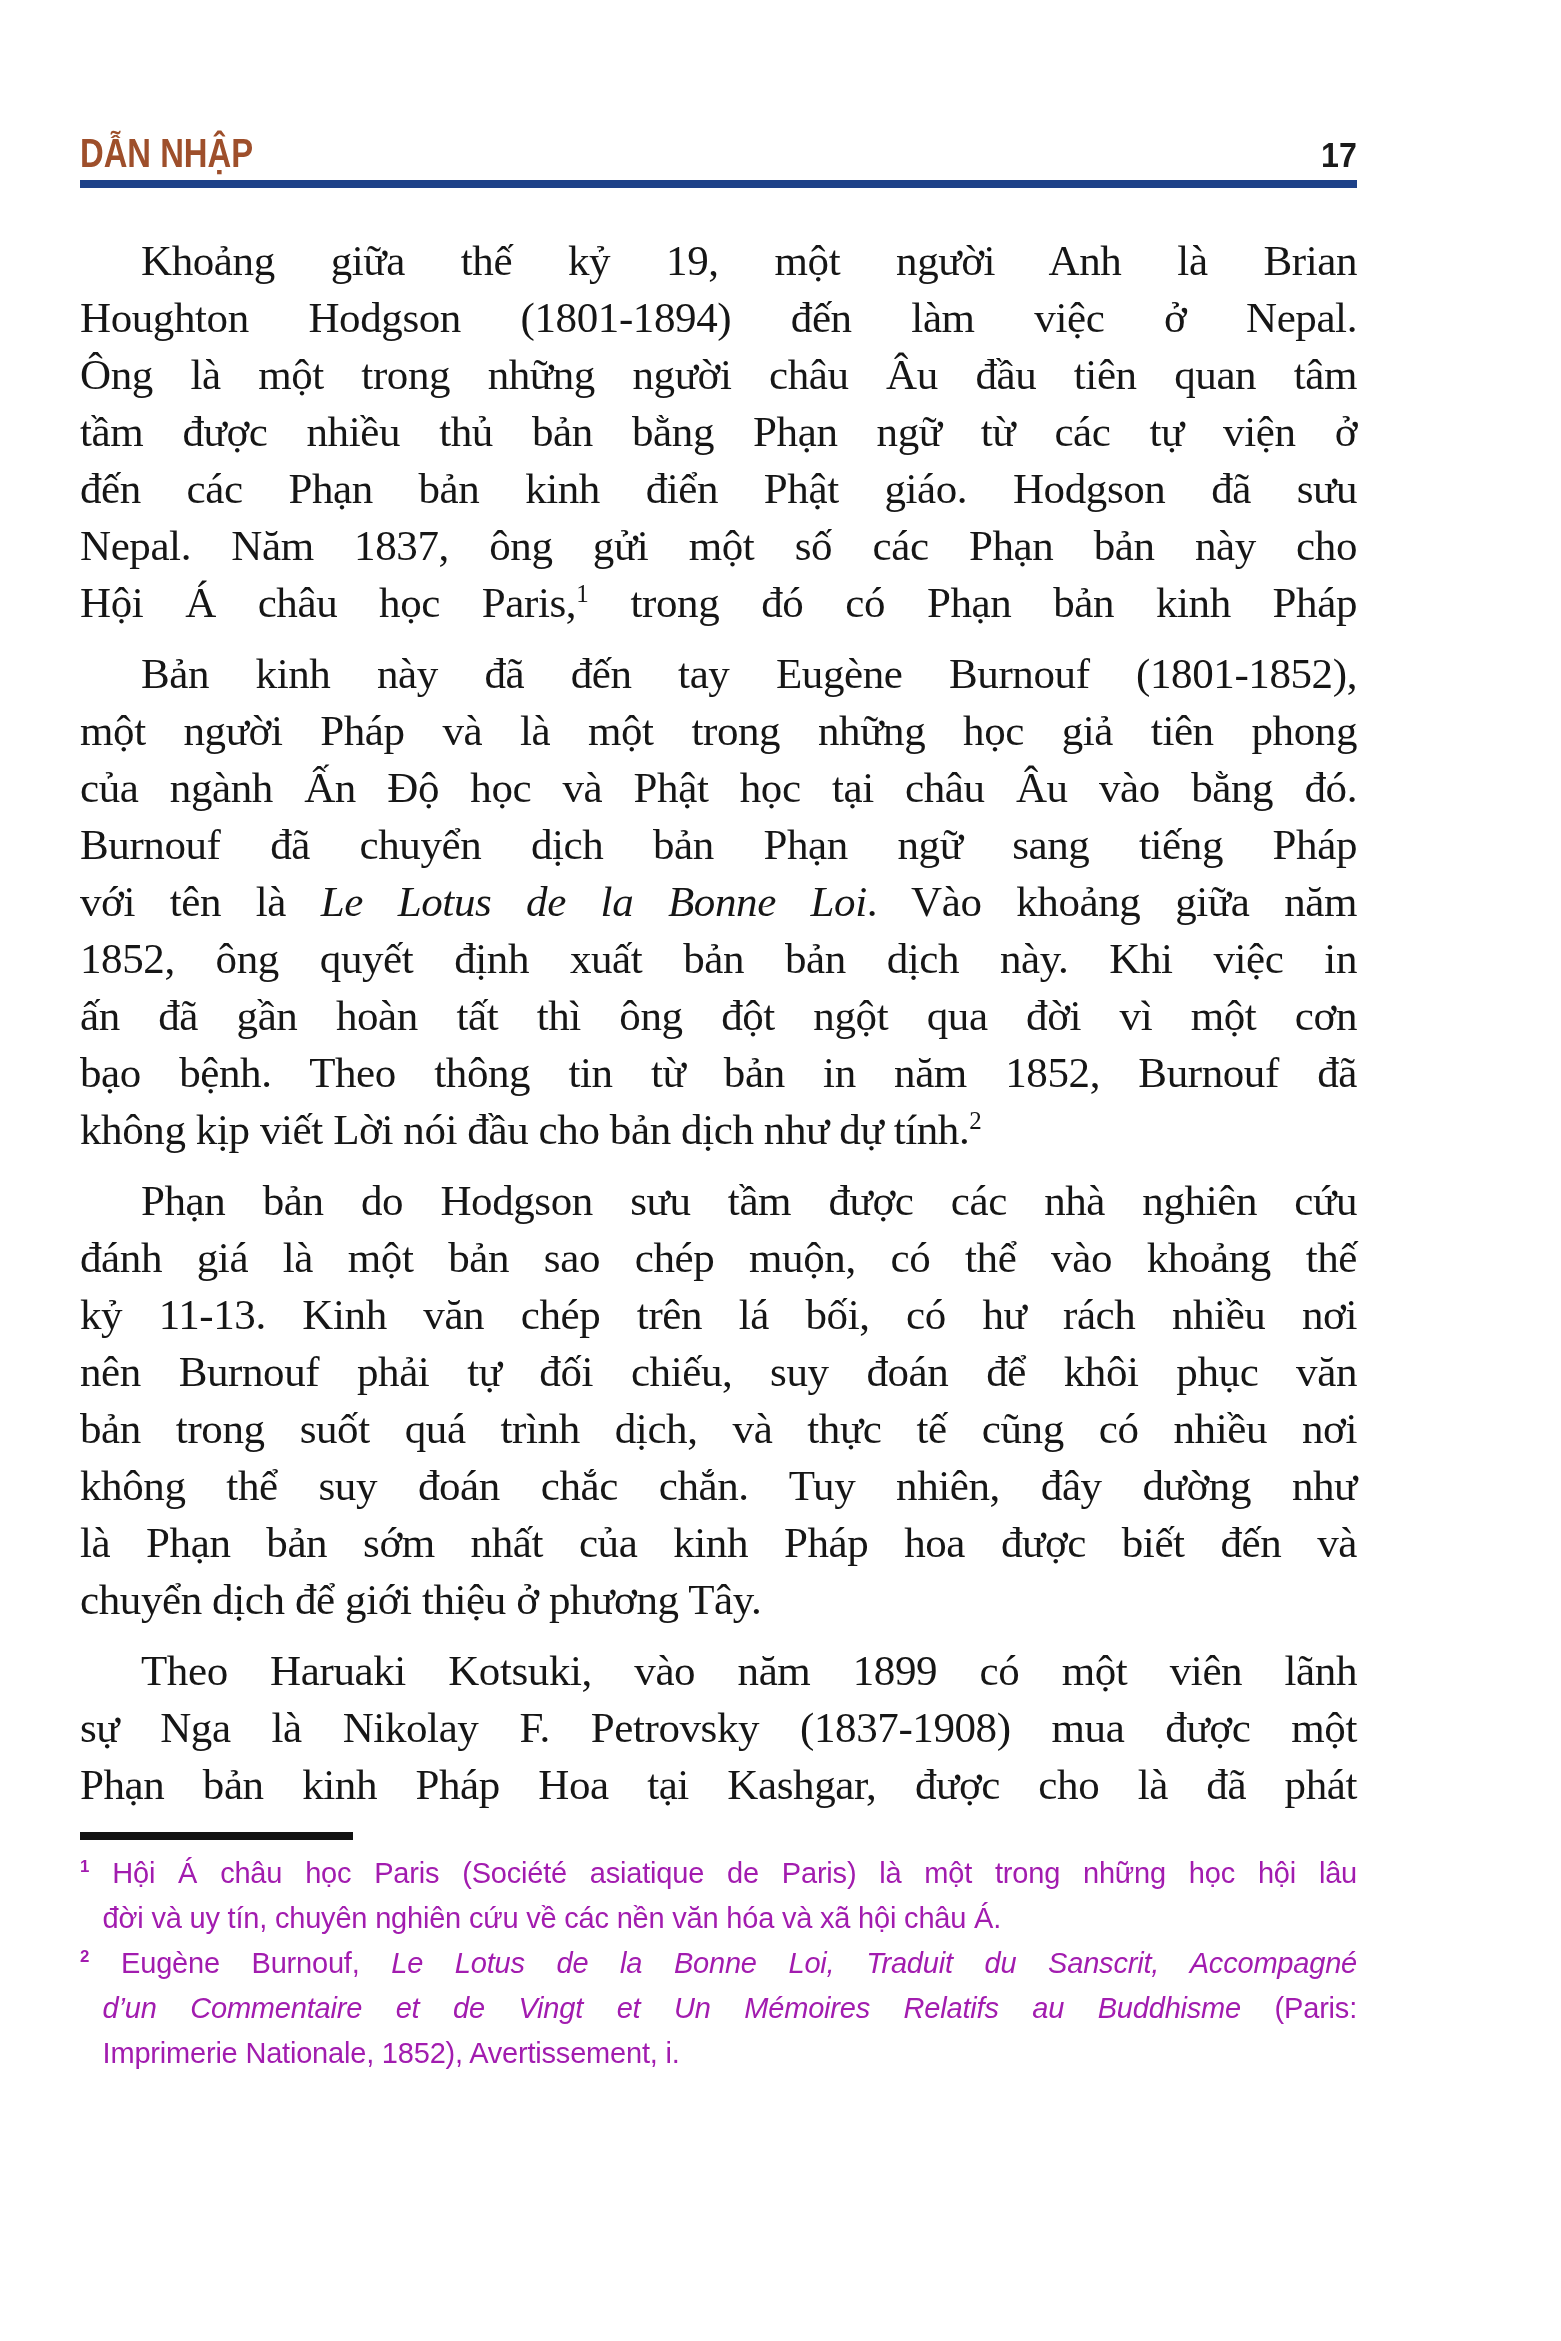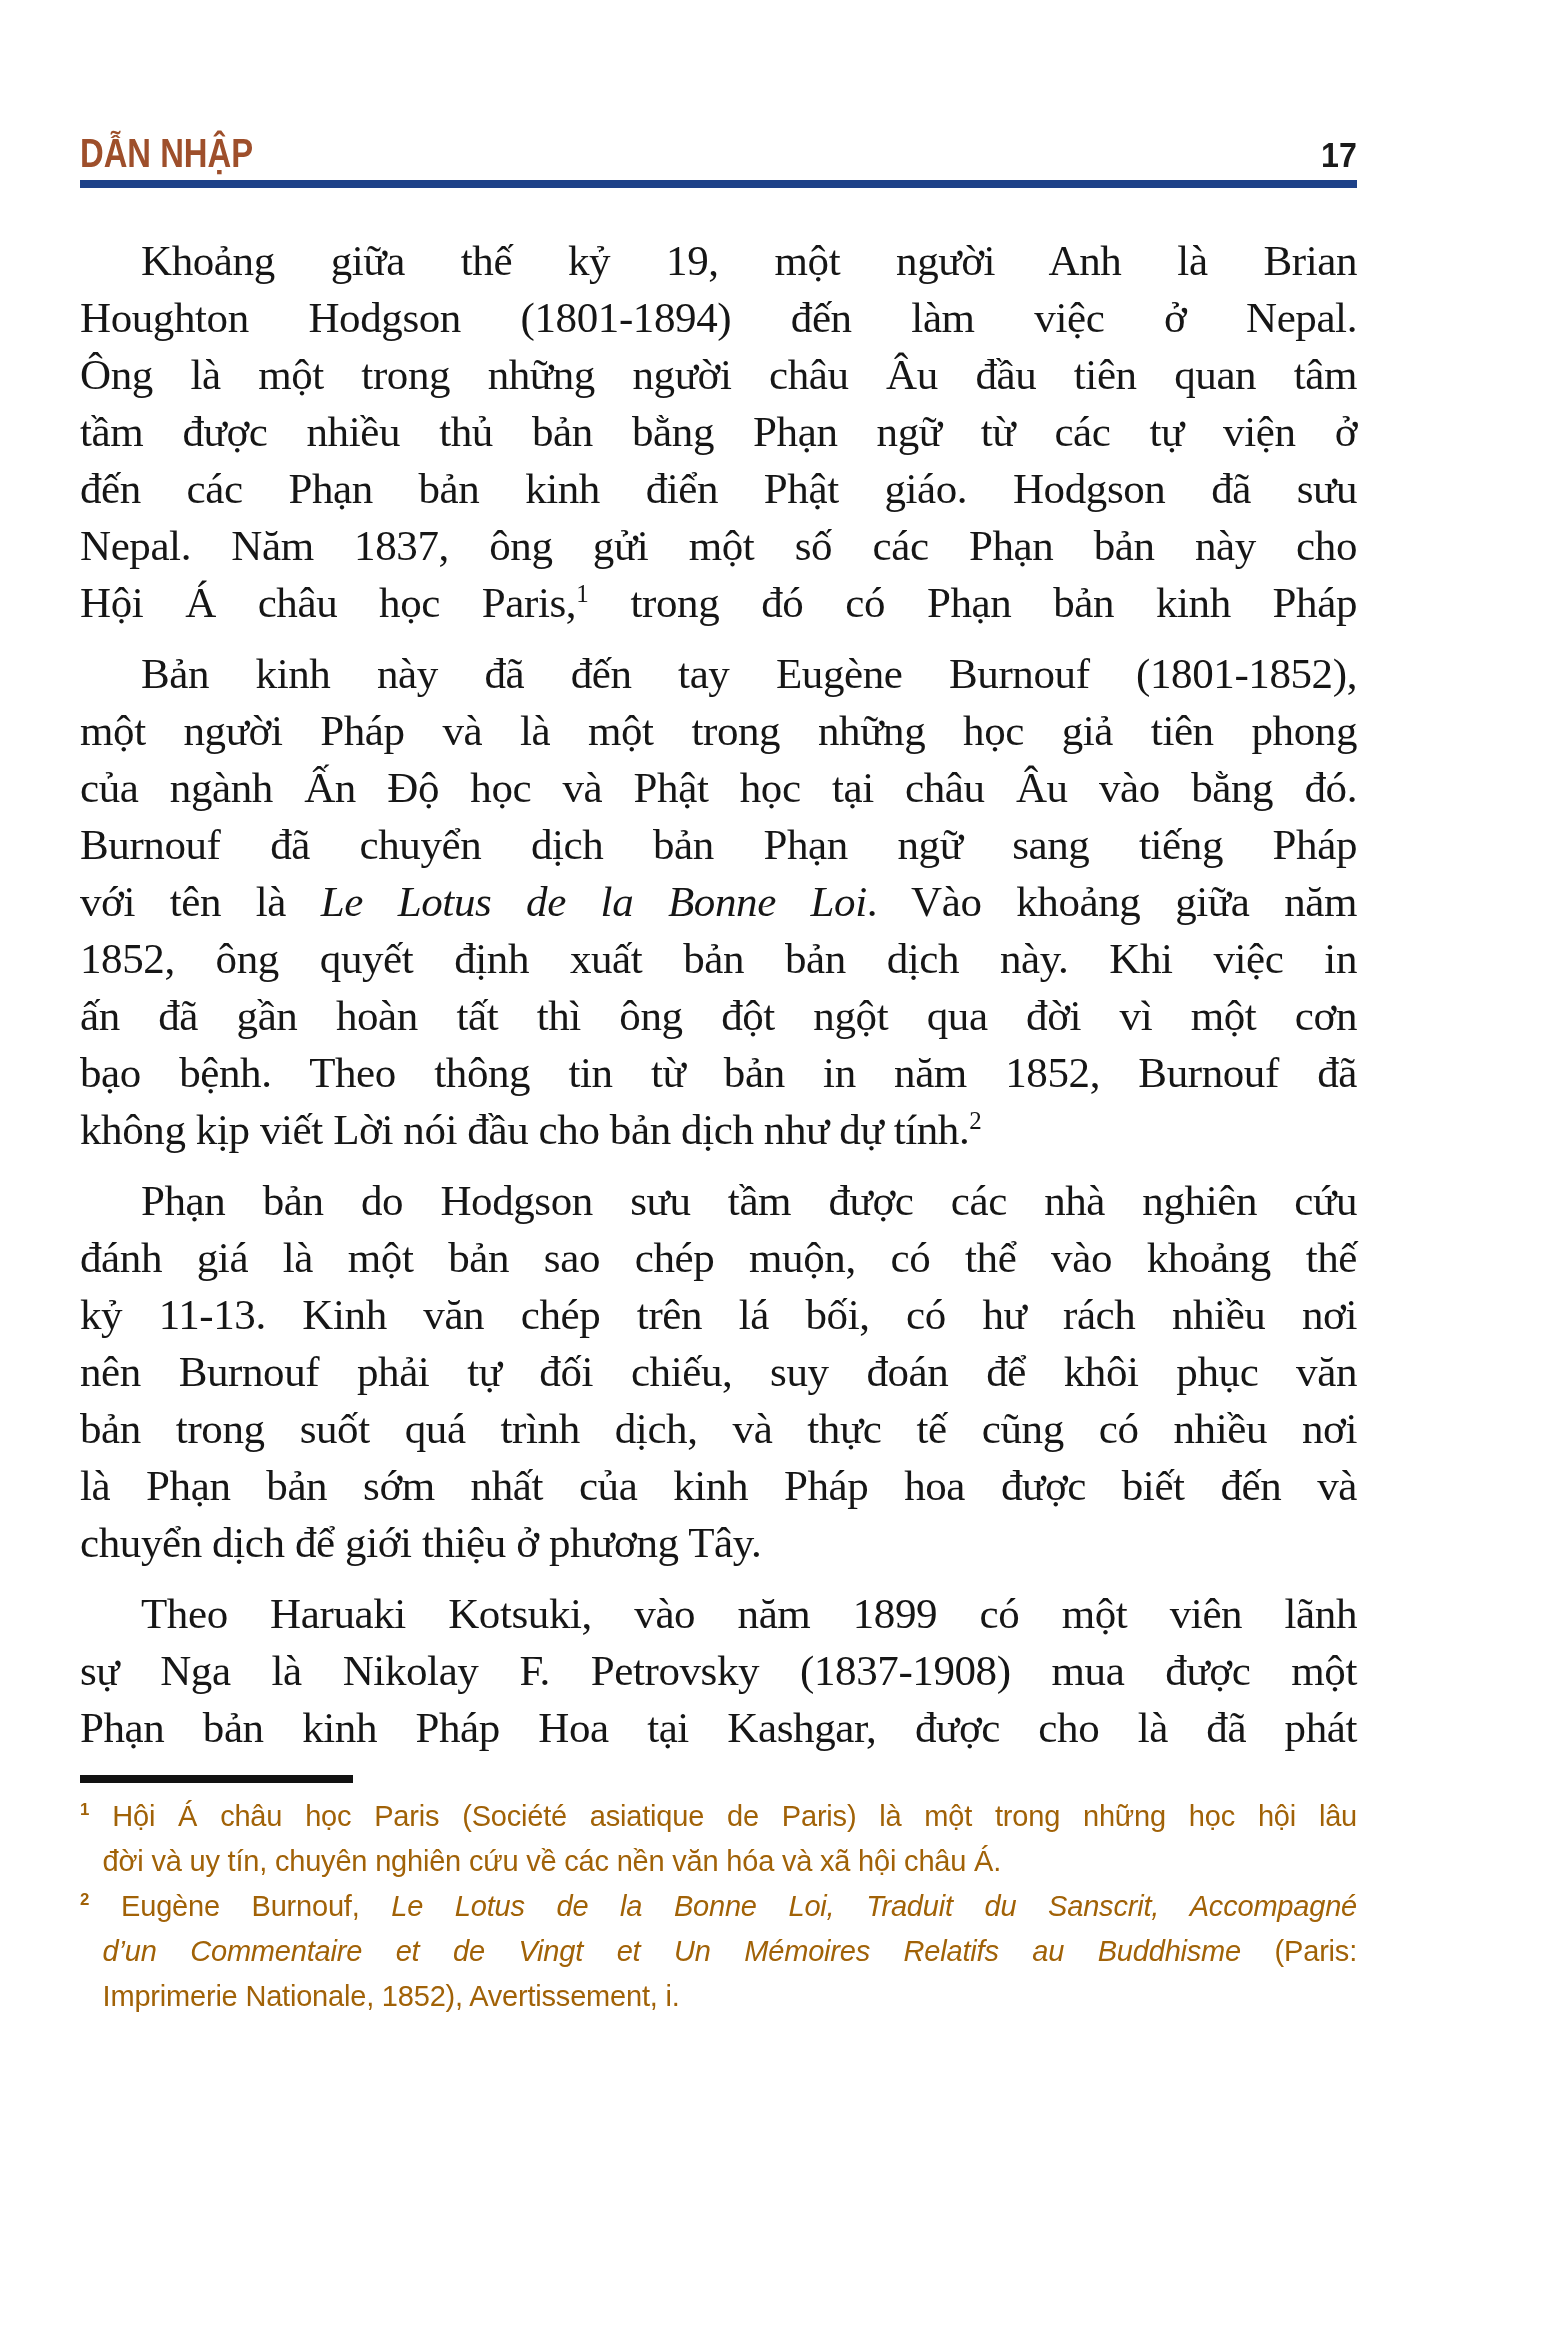--- a/index.html
+++ b/index.html
@@ -27,21 +27,21 @@
     font-size:43px;line-height:57px;height:57px;letter-spacing:-0.4px;
     text-align:justify;text-align-last:justify;
   }
   .line.first{text-indent:61px;}
   .line.last{text-align-last:left;}
   .sup{font-size:58%;line-height:0;vertical-align:super;letter-spacing:0;}
   .it{font-style:italic;}
   .fnsep{width:273px;height:8.7px;background:#121212;margin-top:19px;}
   .footnotes{
     margin-top:10.4px;font-family:"Liberation Sans","DejaVu Sans",sans-serif;
-    color:#a16207;
+    color:#a21caf;
   }
   .fn{padding-left:22.6px;}
   .fn-line{
     font-size:29px;line-height:45px;height:45px;letter-spacing:-0.2px;
     text-align:justify;text-align-last:justify;
   }
   .fn-line.hang{text-indent:-22.6px;}
   .fn-line.last{text-align-last:left;}
   .fn .sup{font-weight:bold;}
 </style>
@@ -80,20 +80,21 @@
       <div class="line">bạo bệnh. Theo thông tin từ bản in năm 1852, Burnouf đã</div>
       <div class="line last"><span>không kịp viết Lời nói đầu cho bản dịch như dự tính.</span><sup class="sup">2</sup></div>
     </div>
 
     <div class="para">
       <div class="line first">Phạn bản do Hodgson sưu tầm được các nhà nghiên cứu</div>
       <div class="line">đánh giá là một bản sao chép muộn, có thể vào khoảng thế</div>
       <div class="line">kỷ 11-13. Kinh văn chép trên lá bối, có hư rách nhiều nơi</div>
       <div class="line">nên Burnouf phải tự đối chiếu, suy đoán để khôi phục văn</div>
       <div class="line">bản trong suốt quá trình dịch, và thực tế cũng có nhiều nơi</div>
+      <div class="line">không thể suy đoán chắc chắn. Tuy nhiên, đây dường như</div>
       <div class="line">là Phạn bản sớm nhất của kinh Pháp hoa được biết đến và</div>
       <div class="line last">chuyển dịch để giới thiệu ở phương Tây.</div>
     </div>
 
     <div class="para">
       <div class="line first">Theo Haruaki Kotsuki, vào năm 1899 có một viên lãnh</div>
       <div class="line">sự Nga là Nikolay F. Petrovsky (1837-1908) mua được một</div>
       <div class="line">Phạn bản kinh Pháp Hoa tại Kashgar, được cho là đã phát</div>
     </div>
 

